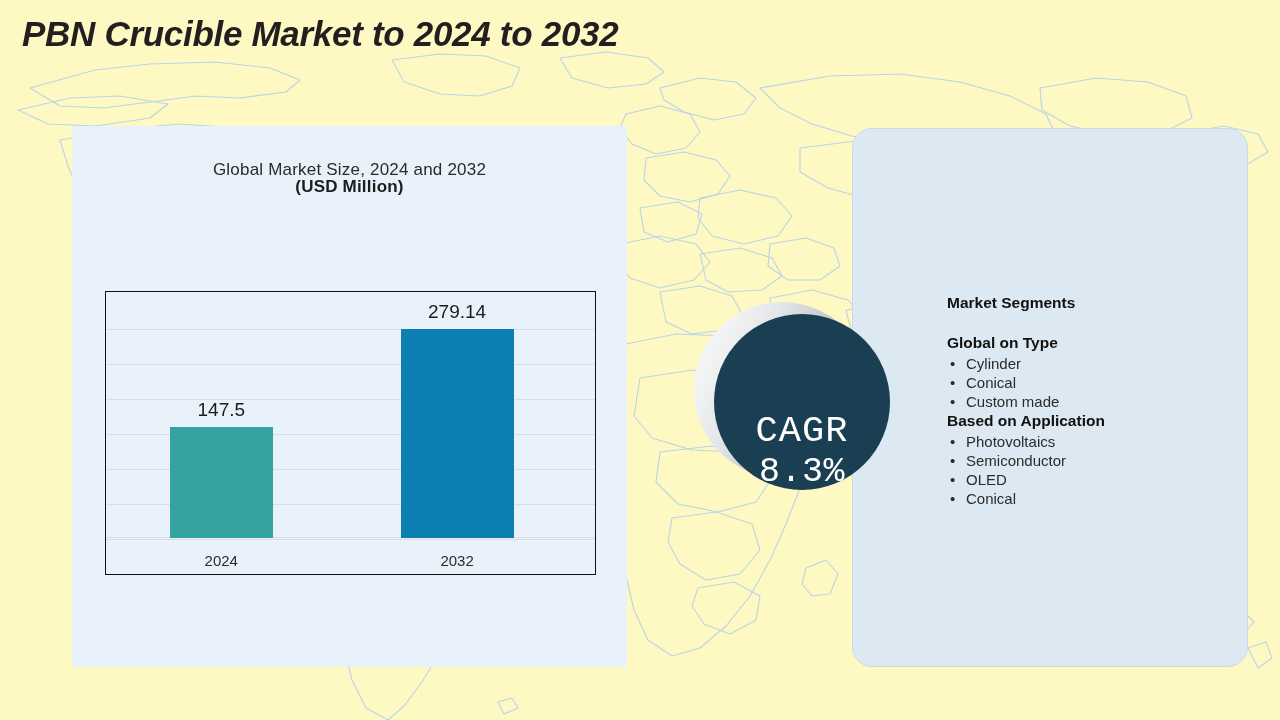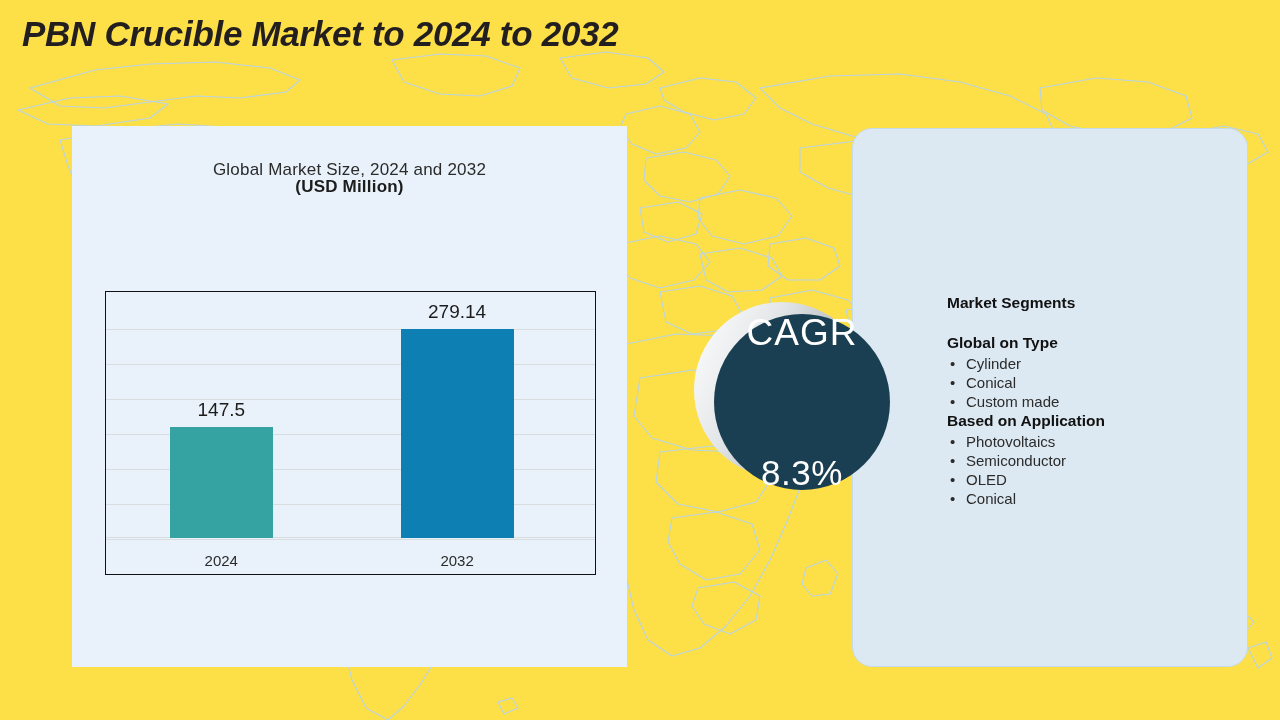--- a/index.html
+++ b/index.html
@@ -5,21 +5,21 @@
   html, body {
     margin: 0;
     padding: 0;
     background: #ffffff;
   }
   #page {
     position: relative;
     width: 1280px;
     height: 720px;
     overflow: hidden;
-    background: #fde047;
+    background: #fef9c3;
     font-family: "Liberation Sans", sans-serif;
   }
 
   
   #world-map {
     position: absolute;
     left: 0; top: 48px;
     width: 1280px;
     height: 672px;
     pointer-events: none;
@@ -173,30 +173,31 @@
   }
   #cagr-circle {
     position: absolute;
     left: 20px; top: 12px;
     width: 176px; height: 176px;
     border-radius: 50%;
     background: #1b3f52;
     display: flex;
     flex-direction: column;
     align-items: center;
-    justify-content: space-between;
+    justify-content: flex-end;
     color: #ffffff;
+    font-family: Liberation Mono, monospace;
   }
   #cagr-label {
     font-size: 37px;
     letter-spacing: 1px;
     line-height: 1;
   }
   #cagr-value {
-    margin-top: 21px;
+    margin-top: 5px;
     font-size: 35px;
     line-height: 1;
     letter-spacing: 0.5px;
   }
 
   
   #segments-panel {
     position: absolute;
     left: 852px; top: 128px;
     width: 396px; height: 539px;

